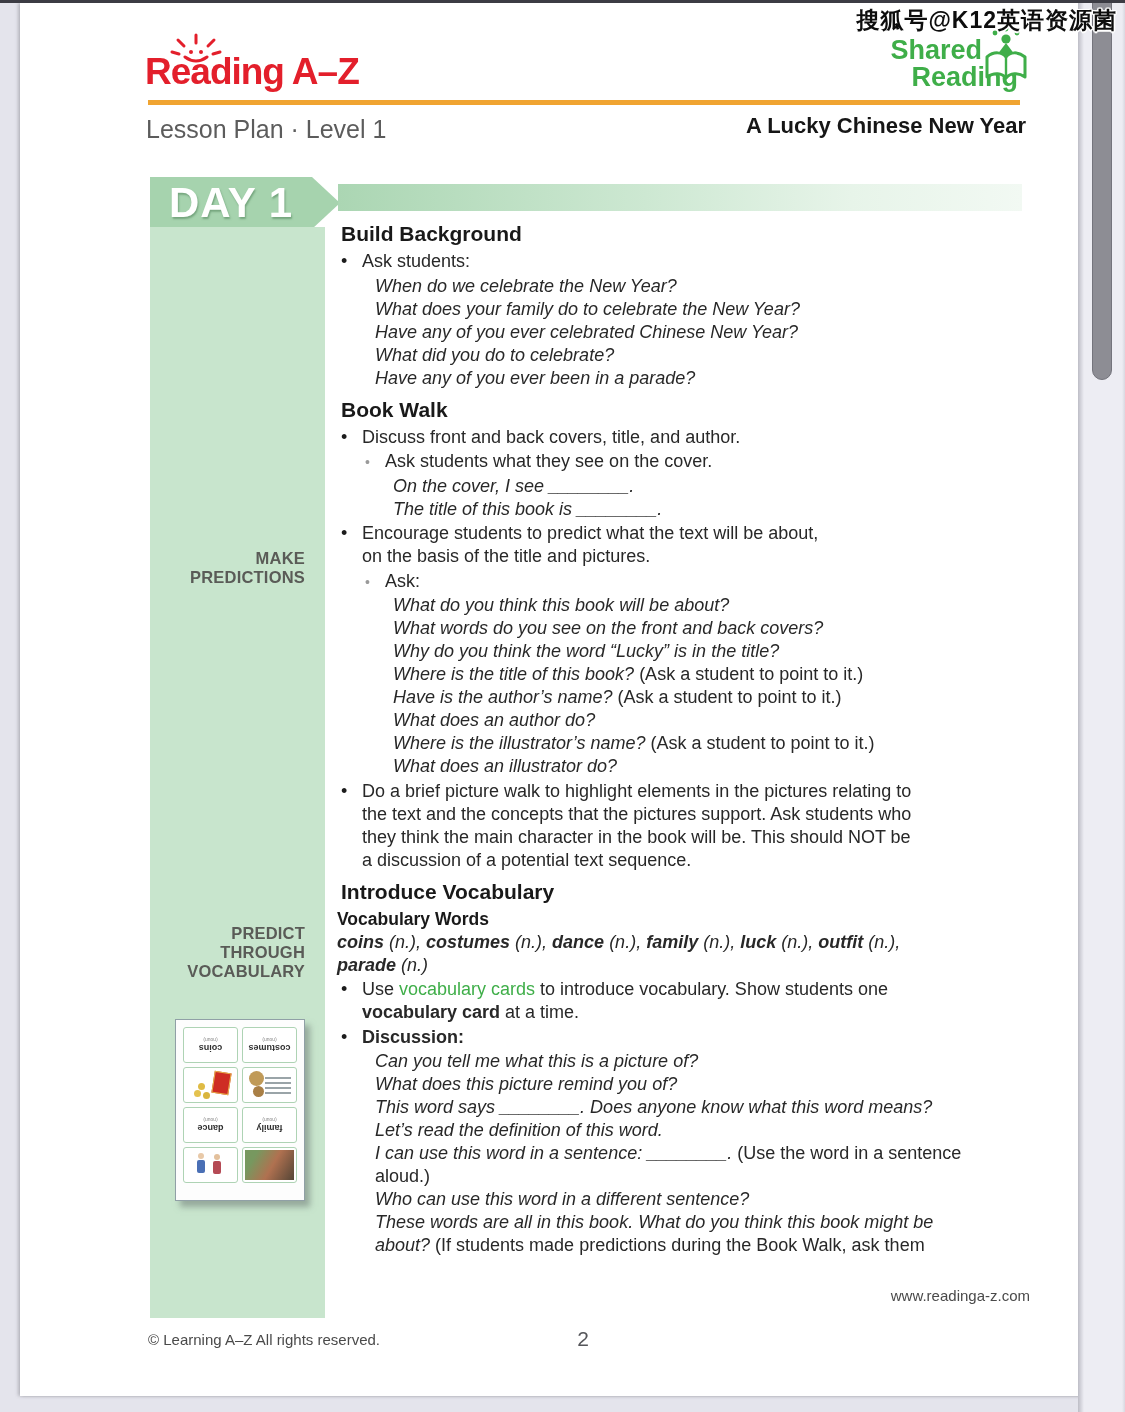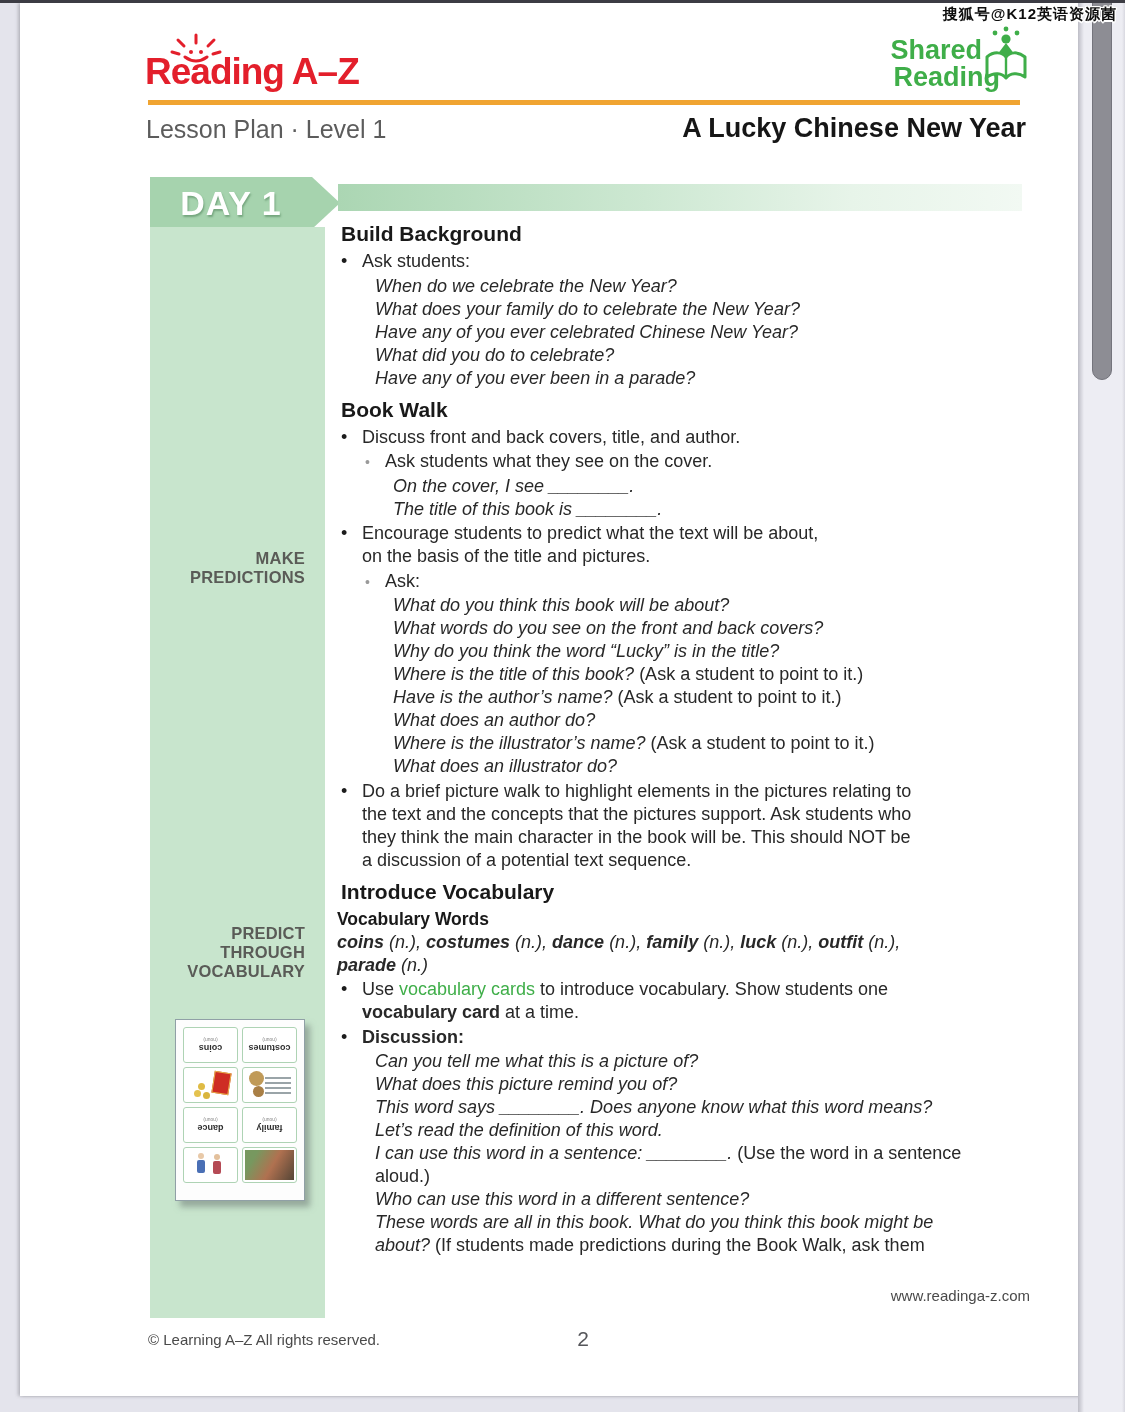--- a/index.html
+++ b/index.html
@@ -13,31 +13,31 @@
   .page { position:absolute; left:20px; top:3px; width:1066px; height:1393px; background:#ffffff;
           box-shadow:-2px 0 3px rgba(100,100,110,.35), 2px 0 3px rgba(100,100,110,.30); }
 
   
   .raz-logo { position:absolute; left:125px; top:48px; font-size:37px; font-weight:800;
               color:#e31f2b; letter-spacing:-1px; }
   .sun { position:absolute; left:150px; top:30px; }
   .shared-logo { position:absolute; right:58px; top:34px; text-align:right; color:#3fae49;
                  font-weight:700; font-size:27px; line-height:27px; }
   .shared-logo .l1 { margin-right:46px; }
-  .shared-logo .l2 { margin-right:28px; }
+  .shared-logo .l2 { margin-right:10px; }
   .book-icon { position:absolute; right:-2px; top:-12px; }
   .orange-rule { position:absolute; left:128px; top:97px; width:872px; height:5px; background:#f0a431; }
   .doc-type { position:absolute; left:126px; top:112px; font-size:25px; color:#5c5c5c; }
-  .book-title { position:absolute; right:60px; top:110px; font-size:27px; font-weight:700; color:#161616; }
+  .book-title { position:absolute; right:60px; top:110px; font-size:22px; font-weight:700; color:#161616; }
 
   
   .day-banner { position:absolute; left:130px; top:174px; width:192px; height:52px; background:#a6d3ae;
                 clip-path:polygon(0 0, 162px 0, 190px 50%, 162px 100%, 0 100%);
                 display:flex; align-items:center; justify-content:center; padding-right:30px;
-                font-size:34px; font-weight:800; letter-spacing:1px; color:#ffffff;
+                font-size:42px; font-weight:800; letter-spacing:1px; color:#ffffff;
                 text-shadow:1px 2px 2px rgba(100,150,110,.75); }
   .day-band { position:absolute; left:318px; top:181px; width:684px; height:27px;
               background:linear-gradient(90deg,#abd6b3,#cde8d2 45%,#e7f4e9 75%,#f2f9f3); }
   .sidebar { position:absolute; left:130px; top:224px; width:175px; height:1091px; background:#c8e5cd; }
   .side-label { position:absolute; width:160px; text-align:right; font-size:16.5px; font-weight:700;
                 color:#5a5b57; line-height:19px; letter-spacing:.2px; }
   .side-label.one { left:125px; top:546px; }
   .side-label.two { left:125px; top:921px; }
 
   
@@ -85,21 +85,21 @@
   .footer-page { position:absolute; left:563px; top:1324px; transform:translateX(-50%); font-size:21px; color:#55565a; }
   .footer-url  { position:absolute; right:56px; top:1284px; font-size:15px; color:#4a4a4a; }
 
   
   .scroll-area { position:absolute; right:0; top:0; width:47px; height:100%;
                  background:linear-gradient(90deg,#bdbdc6 0px,#ededf3 6px,#ededf3 44px,#d8d8e0 47px); z-index:30; }
   .scroll-thumb { position:absolute; left:14px; top:0; width:20px; height:380px; background:#8d8d94;
                   border:1px solid #74747c; border-radius:0 0 10px 10px; }
 
   
-  .watermark { position:absolute; right:8px; top:5px; z-index:50; font-size:15px; font-weight:700; color:#0d0d0d;
+  .watermark { position:absolute; right:8px; top:5px; z-index:50; font-size:23px; font-weight:700; color:#0d0d0d;
                letter-spacing:1px;
                text-shadow:-1px -1px 0 #fff, 1px -1px 0 #fff, -1px 1px 0 #fff, 1px 1px 0 #fff,
                            0 -1.5px 0 #fff, 0 1.5px 0 #fff, -1.5px 0 0 #fff, 1.5px 0 0 #fff; }
 </style>
 </head>
 <body>
 
 <div class="viewport">
   <div class="top-edge"></div>
 

